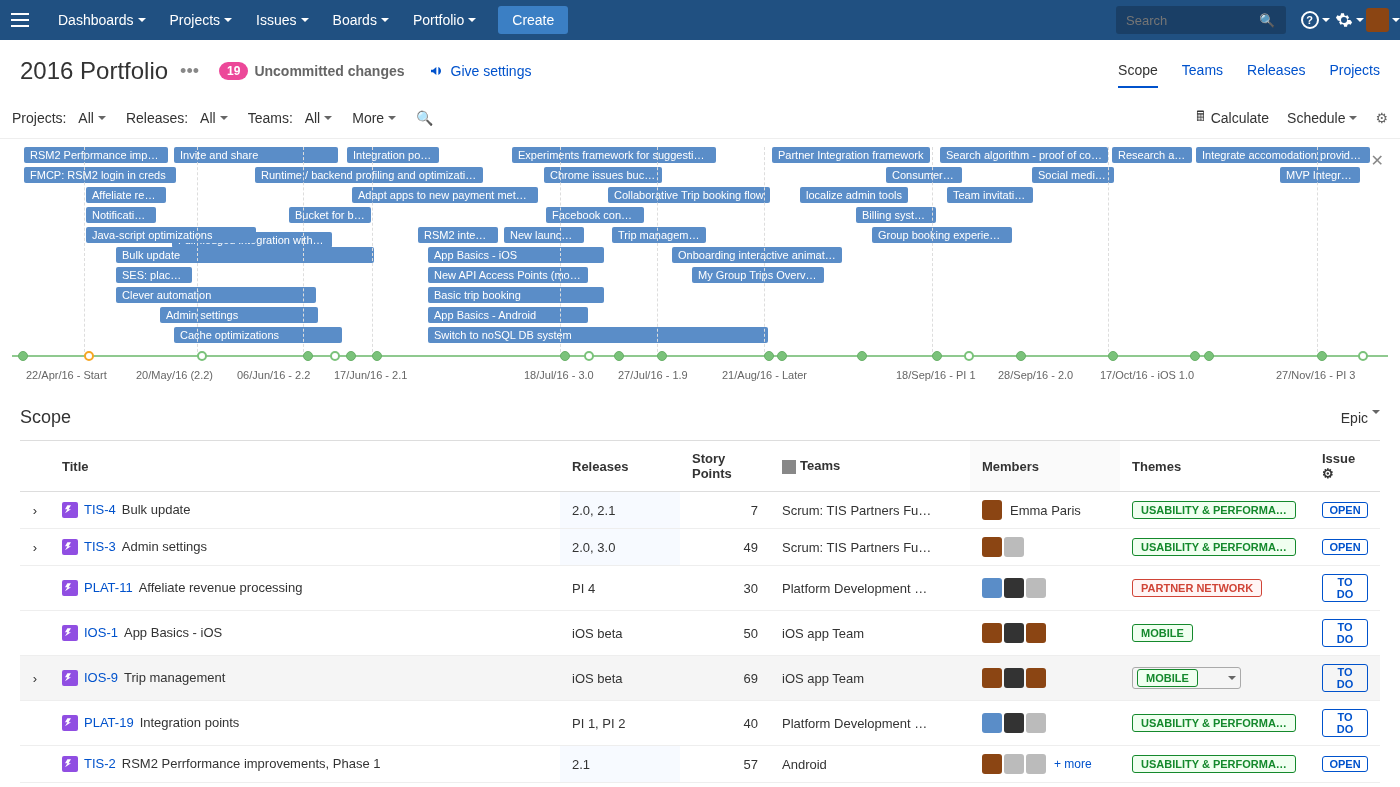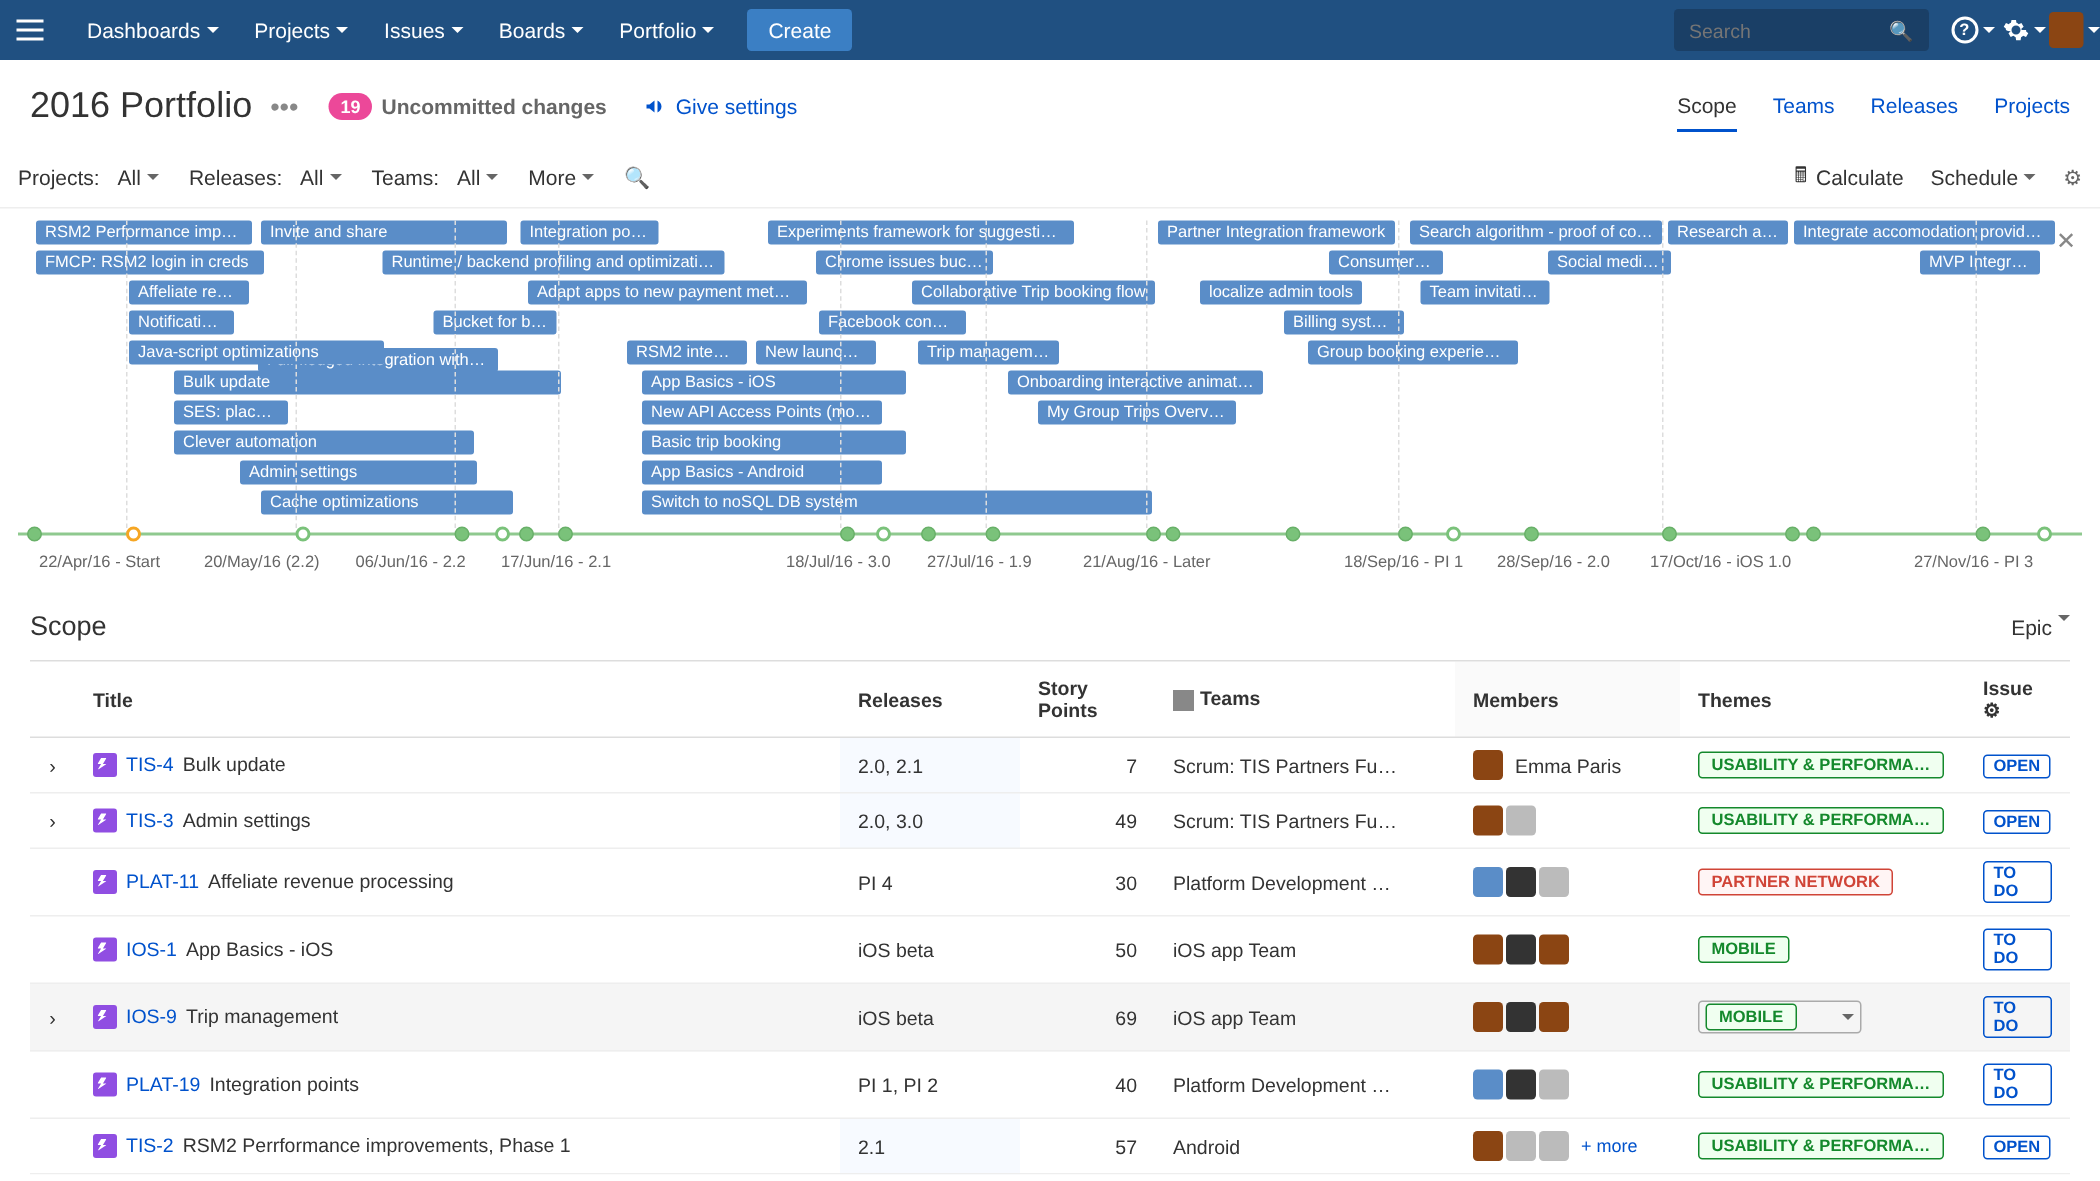--- a/index.html
+++ b/index.html
@@ -62,21 +62,21 @@
 .epic-icon::after { content: ""; position: absolute; left: 3px; top: 3px; width: 6px; height: 8px; background: #fff; clip-path: polygon(40% 0, 100% 0, 60% 50%, 100% 50%, 0 100%, 40% 50%, 0 50%); }
 .issue-key { color: #0052cc; cursor: pointer; margin-right: 6px; }
 .col-releases { width: 120px; }
 .col-points { width: 90px; text-align: right; }
 .col-teams { width: 200px; color: #666; }
 .col-members { width: 150px; }
 .theme-tag { display: inline-block; border-radius: 3px; padding: 2px 8px; font-size: 11px; font-weight: 600; border: 1px solid; }
 .theme-usability { color: #14892c; border-color: #14892c; background: #f0fff0; }
 .theme-partner { color: #d04437; border-color: #d04437; background: #fff5f5; }
 .theme-mobile { color: #14892c; border-color: #14892c; background: #f0fff0; }
-.col-status { width: 70px; text-align: left; }
+.col-status { width: 70px; text-align: center; }
 .status-tag { display: inline-block; border: 1px solid #0052cc; color: #0052cc; border-radius: 3px; padding: 1px 6px; font-size: 11px; font-weight: 600; }
 .avatars { display: flex; gap: 2px; align-items: center; }
 .avatars .av { width: 20px; height: 20px; border-radius: 3px; background: #999; }
 .more-link { color: #0052cc; font-size: 12px; cursor: pointer; margin-left: 6px; }
 .theme-dropdown { border: 1px solid #aaa; border-radius: 3px; padding: 1px 4px; display: inline-flex; align-items: center; gap: 30px; background: #f5f5f5; }
 .th-teams-icon { display: inline-block; width: 14px; height: 14px; background: #888; vertical-align: middle; margin-right: 4px; }
 .th-members-highlight { background: #fafafa; border-bottom: 2px solid #bbb; }
 .td-releases-hl { background: #f7faff; }
 .av.c1{background:#8b4513}.av.c2{background:#333}.av.c3{background:#5a8dc8}.av.c4{background:#bbb}
 .feedback-icon { width: 16px; height: 16px; color:#0052cc; }

